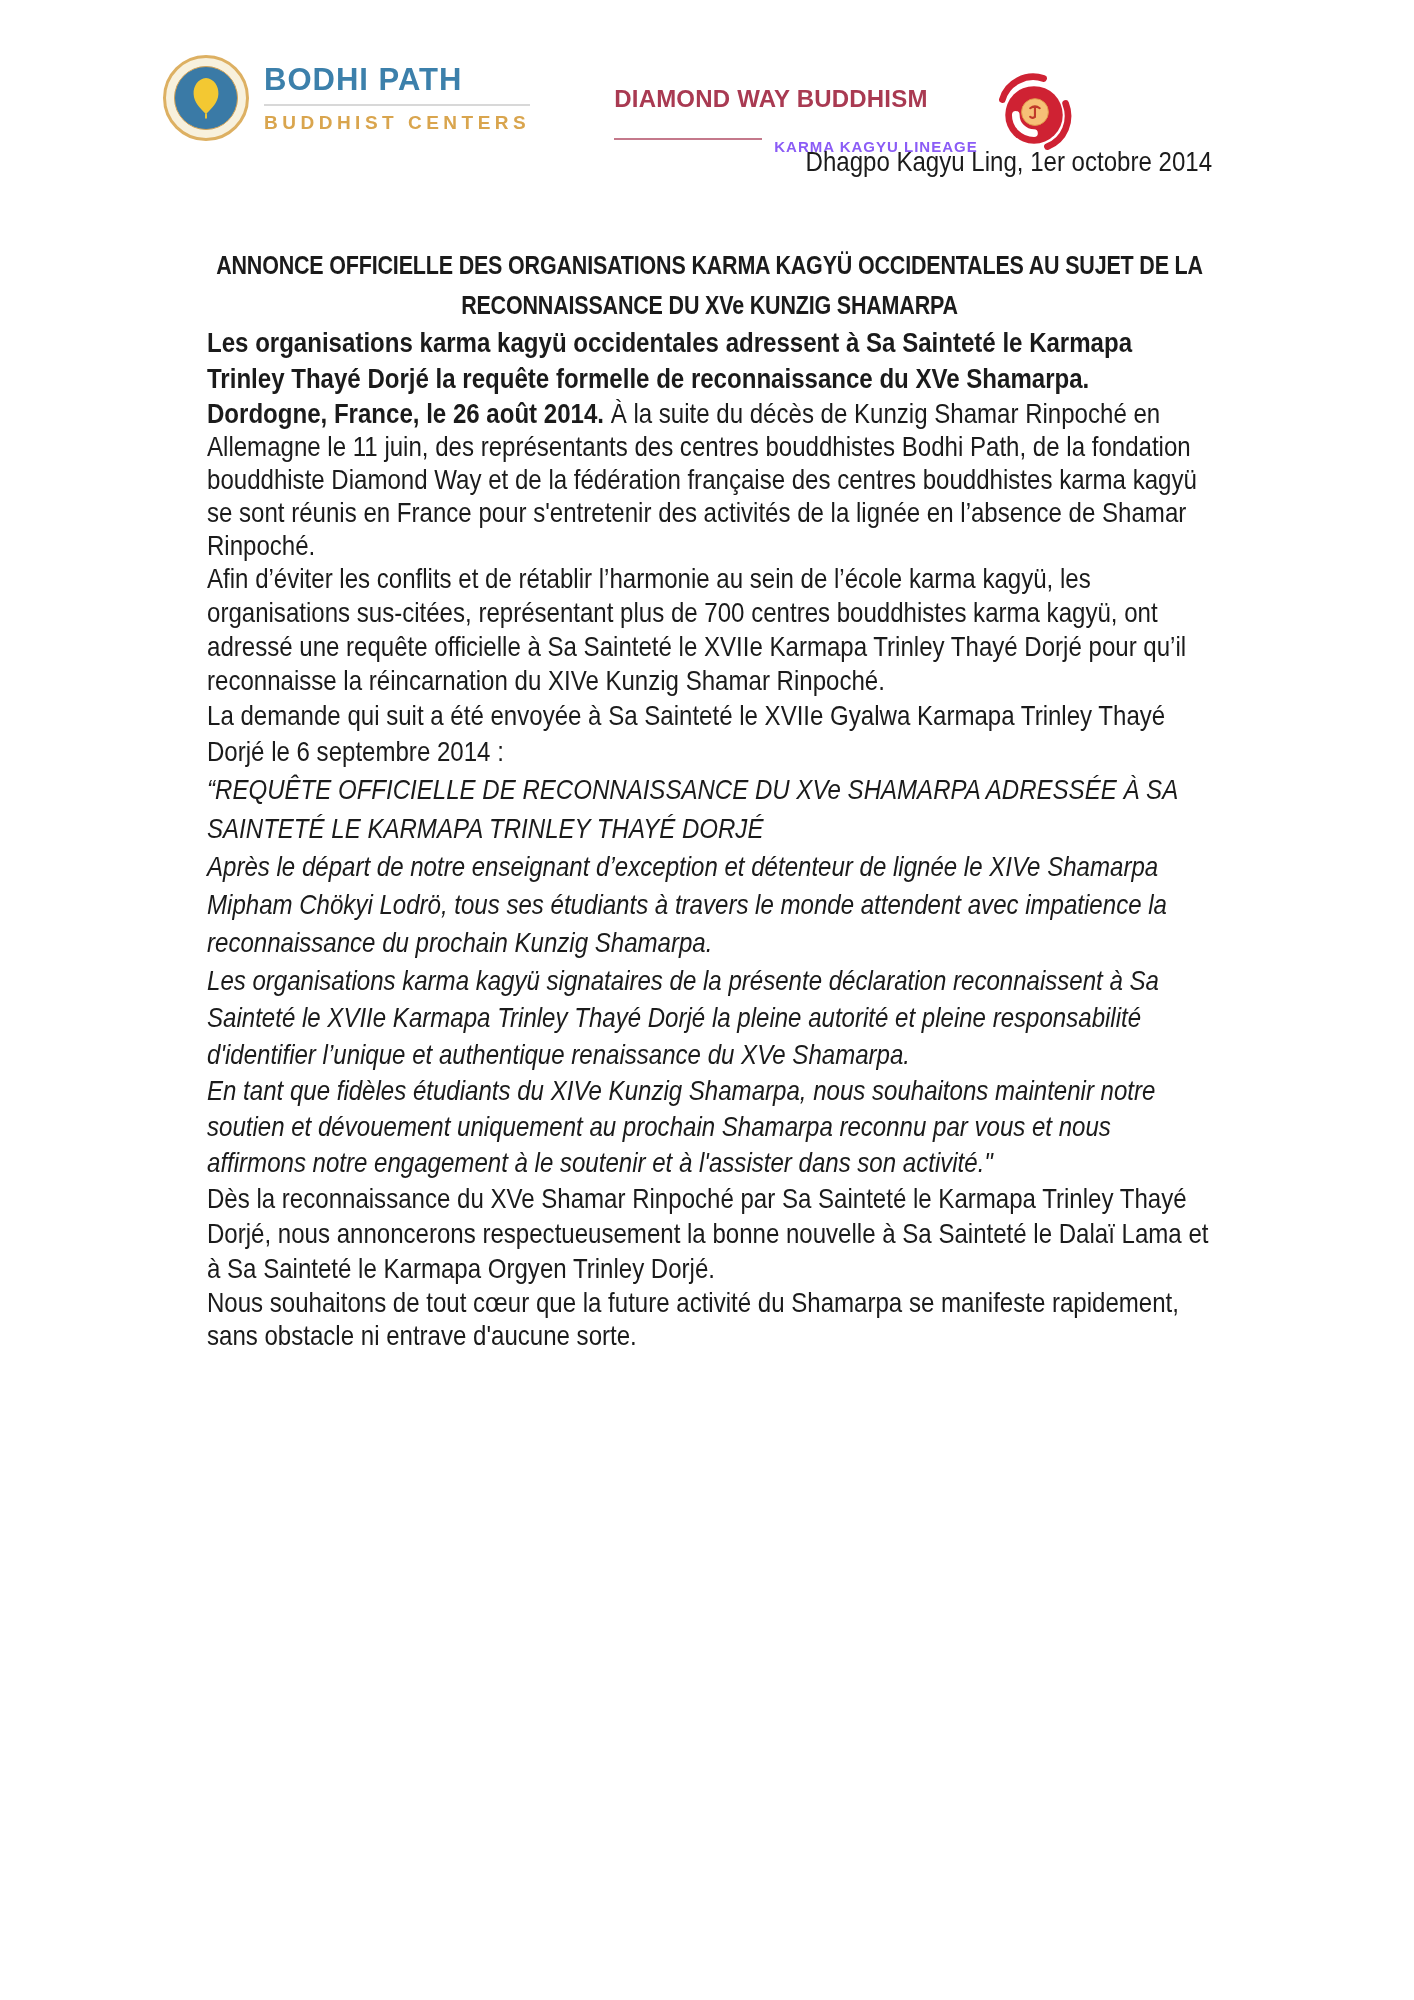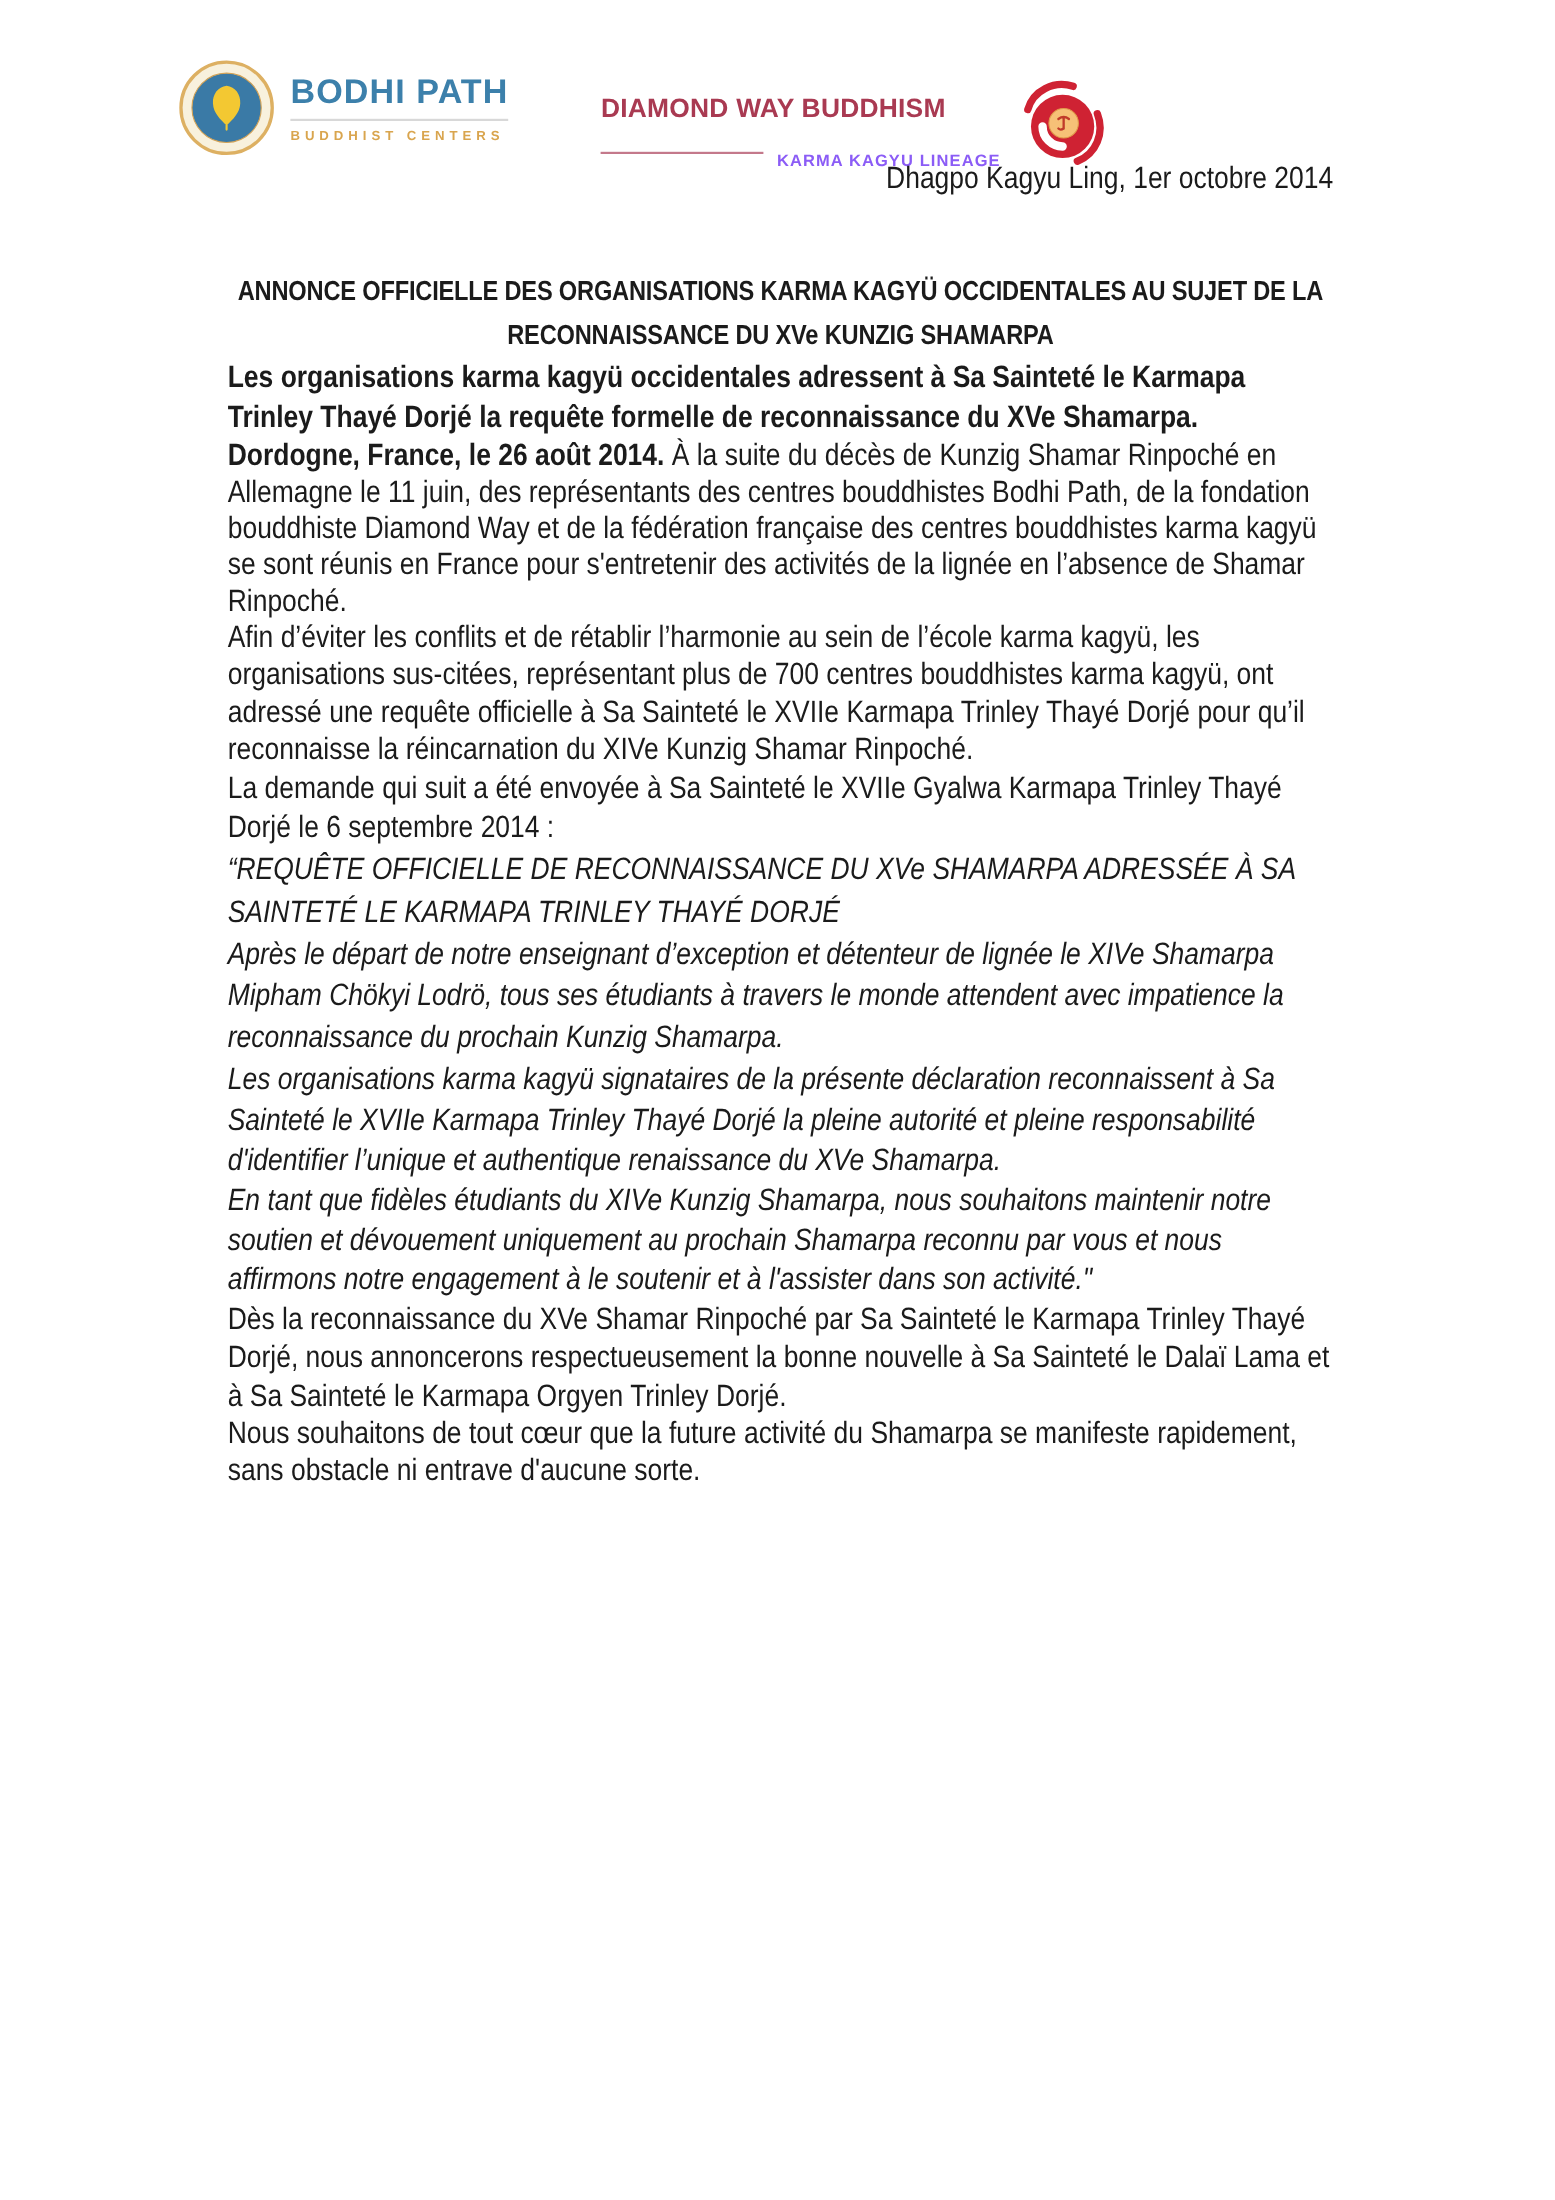--- a/index.html
+++ b/index.html
@@ -19,21 +19,21 @@
     width:86px;height:86px;border-radius:50%;box-sizing:border-box;
     border:3px solid #ddb062;background:#f8f1dd;display:grid;place-items:center;flex:0 0 auto;
   }
   .bp-inner{
     width:64px;height:64px;border-radius:50%;box-sizing:border-box;
     background:#3a7aa6;border:1px solid #d3a255;display:grid;place-items:center;
   }
   .bp-leaf{width:32px;height:44px;display:block;}
   .bp-title{font-size:31px;font-weight:600;color:#3c80ab;letter-spacing:1px;white-space:nowrap;}
   .bp-sub{
-    font-size:12px;font-weight:700;color:#d9a54e;letter-spacing:4.5px;white-space:nowrap;
+    font-size:19px;font-weight:700;color:#d9a54e;letter-spacing:4.5px;white-space:nowrap;
     border-top:2px solid #d8d8d8;margin-top:6px;padding-top:6px;
   }
 
   .logo-dw{display:flex;align-items:center;gap:10px;margin-left:84px;margin-top:26px;}
   .dw-title{font-size:24px;font-weight:700;color:#a93a52;letter-spacing:.2px;white-space:nowrap;}
   .dw-subrow{display:flex;align-items:center;gap:12px;margin-top:9px;}
   .dw-line{width:148px;height:2px;background:#c4798b;}
   .dw-sub{font-size:15px;font-weight:700;color:#8b5cf6;letter-spacing:1px;white-space:nowrap;margin-top:16px;}
   .dw-swirl{width:92px;height:92px;margin-top:-14px;flex:0 0 auto;}
 

